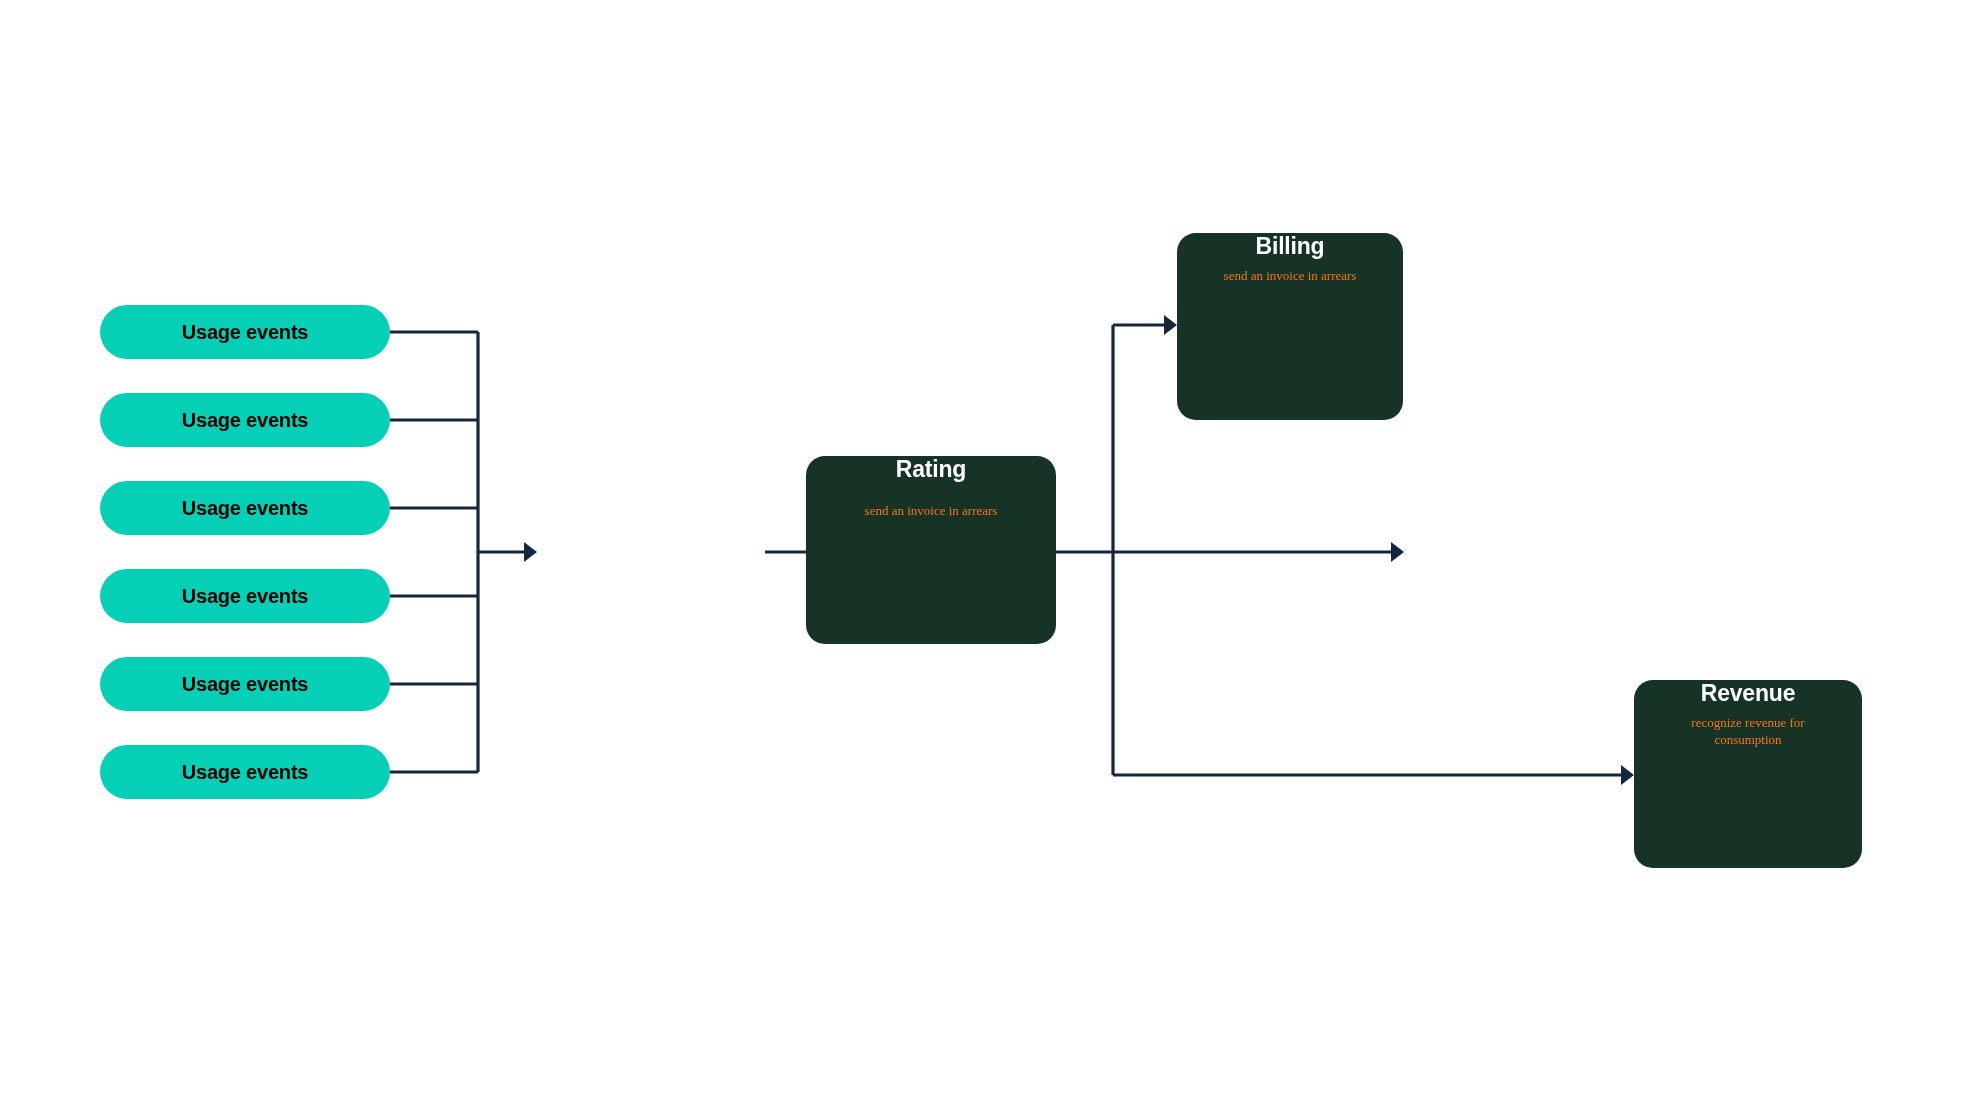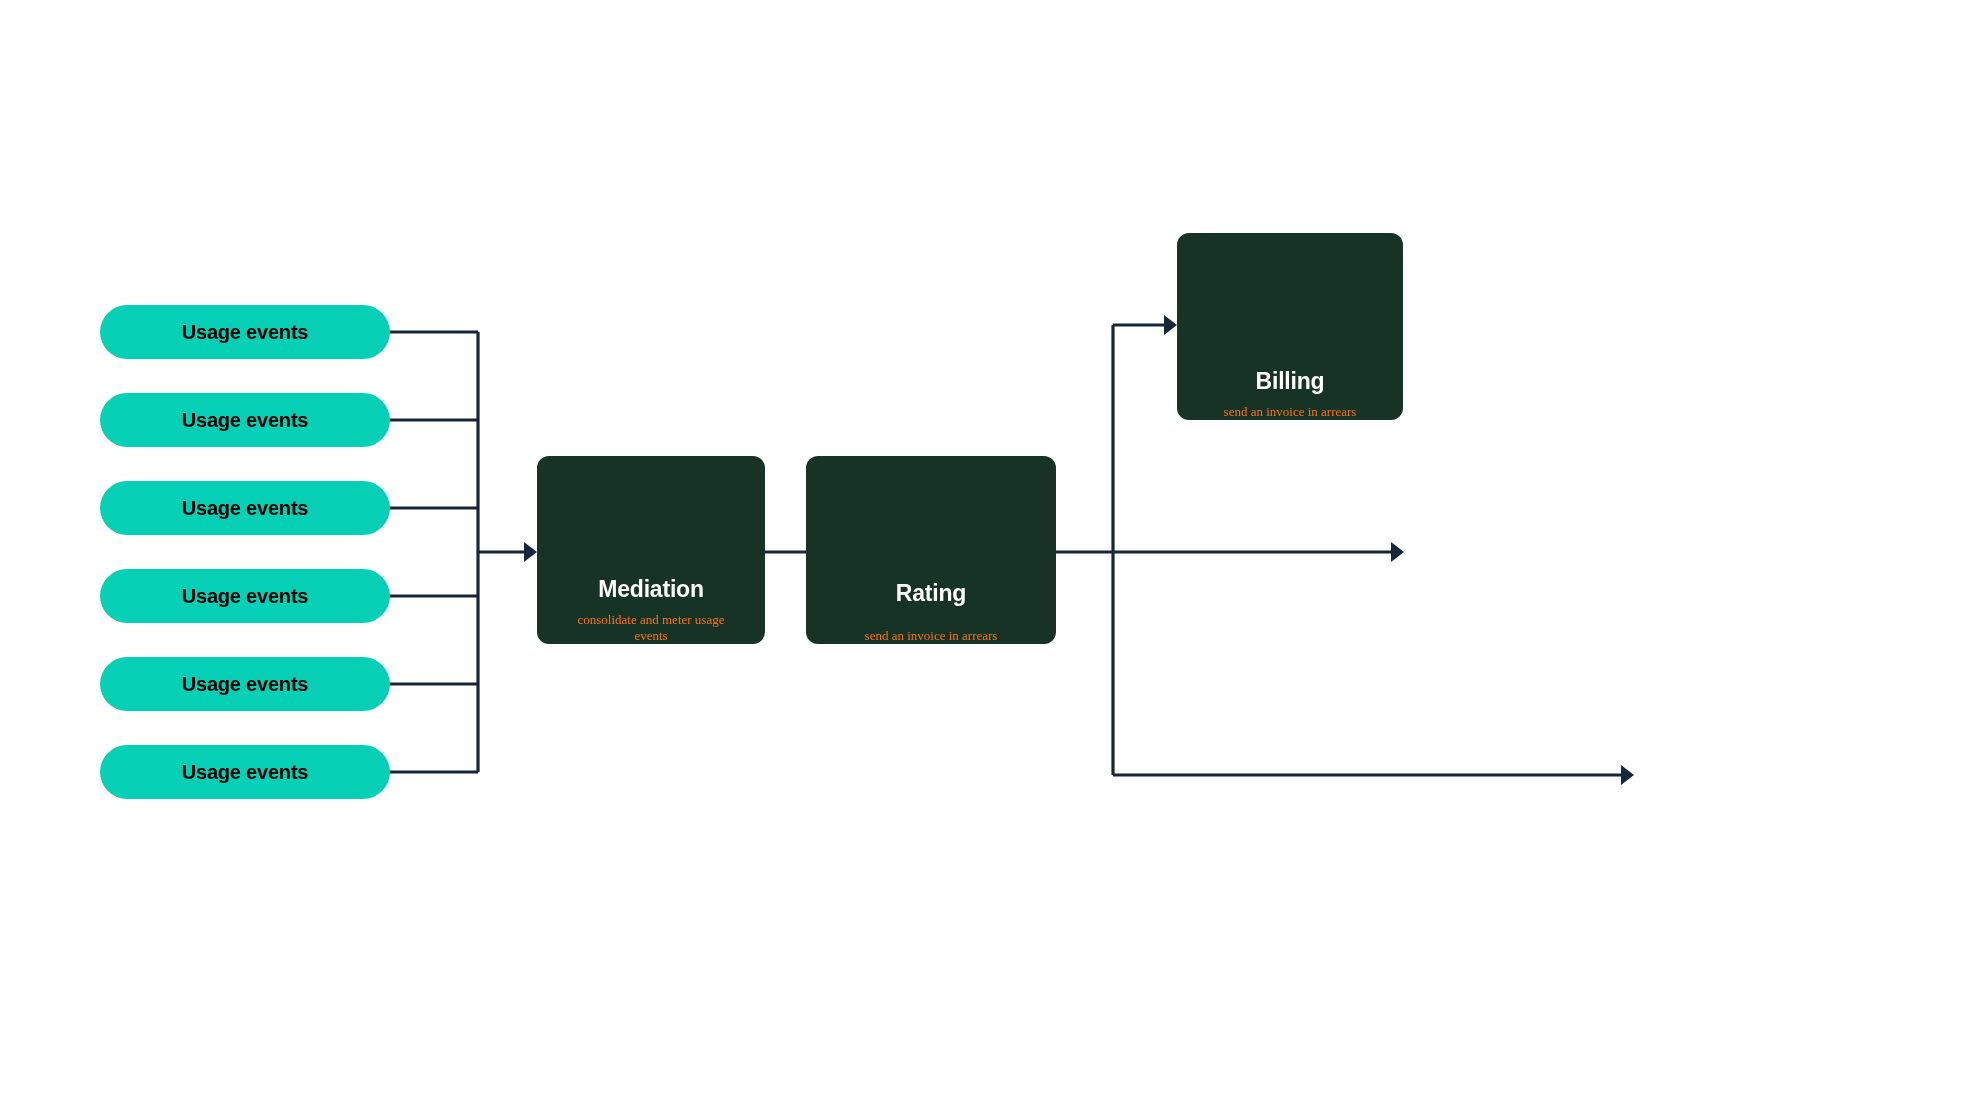--- a/index.html
+++ b/index.html
@@ -61,25 +61,25 @@
     letter-spacing: -0.2px;
     color: #000000;
     white-space: nowrap;
   }
 
   
   .node {
     position: absolute;
     box-sizing: border-box;
     background: #173326;
-    border-radius: 12px;
+    border-radius: 19px;
     display: flex;
     flex-direction: column;
     align-items: center;
-    justify-content: flex-end;
+    justify-content: flex-start;
     padding: 0 10px;
     overflow: visible;
   }
   .node-title {
     font-family: "Liberation Sans", sans-serif;
     font-weight: bold;
     font-size: 23px;
     letter-spacing: -0.2px;
     color: #ffffff;
     text-align: center;
@@ -151,30 +151,30 @@
   </div>
 
   <div class="pill" style="left:100px; top:657px;">
     <span class="pill-label">Usage events</span>
   </div>
 
   <div class="pill" style="left:100px; top:745px;">
     <span class="pill-label">Usage events</span>
   </div>
 
-  <div class="node" style="left:537px; top:456px; width:228px; height:188px;">
-    <div class="node-title">Mediation</div>
-    <div class="node-desc wrap">consolidate and meter usage events</div>
-  </div>
 
   <div class="node" style="left:806px; top:456px; width:250px; height:188px;gap:12px;">
     <div class="node-title">Rating</div>
     <div class="node-desc wrap">send an invoice in arrears</div>
   </div>
 
   <div class="node" style="left:1177px; top:233px; width:226px; height:187px;">
     <div class="node-title">Billing</div>
     <div class="node-desc">send an invoice in arrears</div>
   </div>
 
 
+  <div class="node" style="left:1634px; top:680px; width:228px; height:188px;">
+    <div class="node-title">Revenue</div>
+    <div class="node-desc wrap">recognize revenue for consumption</div>
+  </div>
 
 </div>
 
 </body></html>

